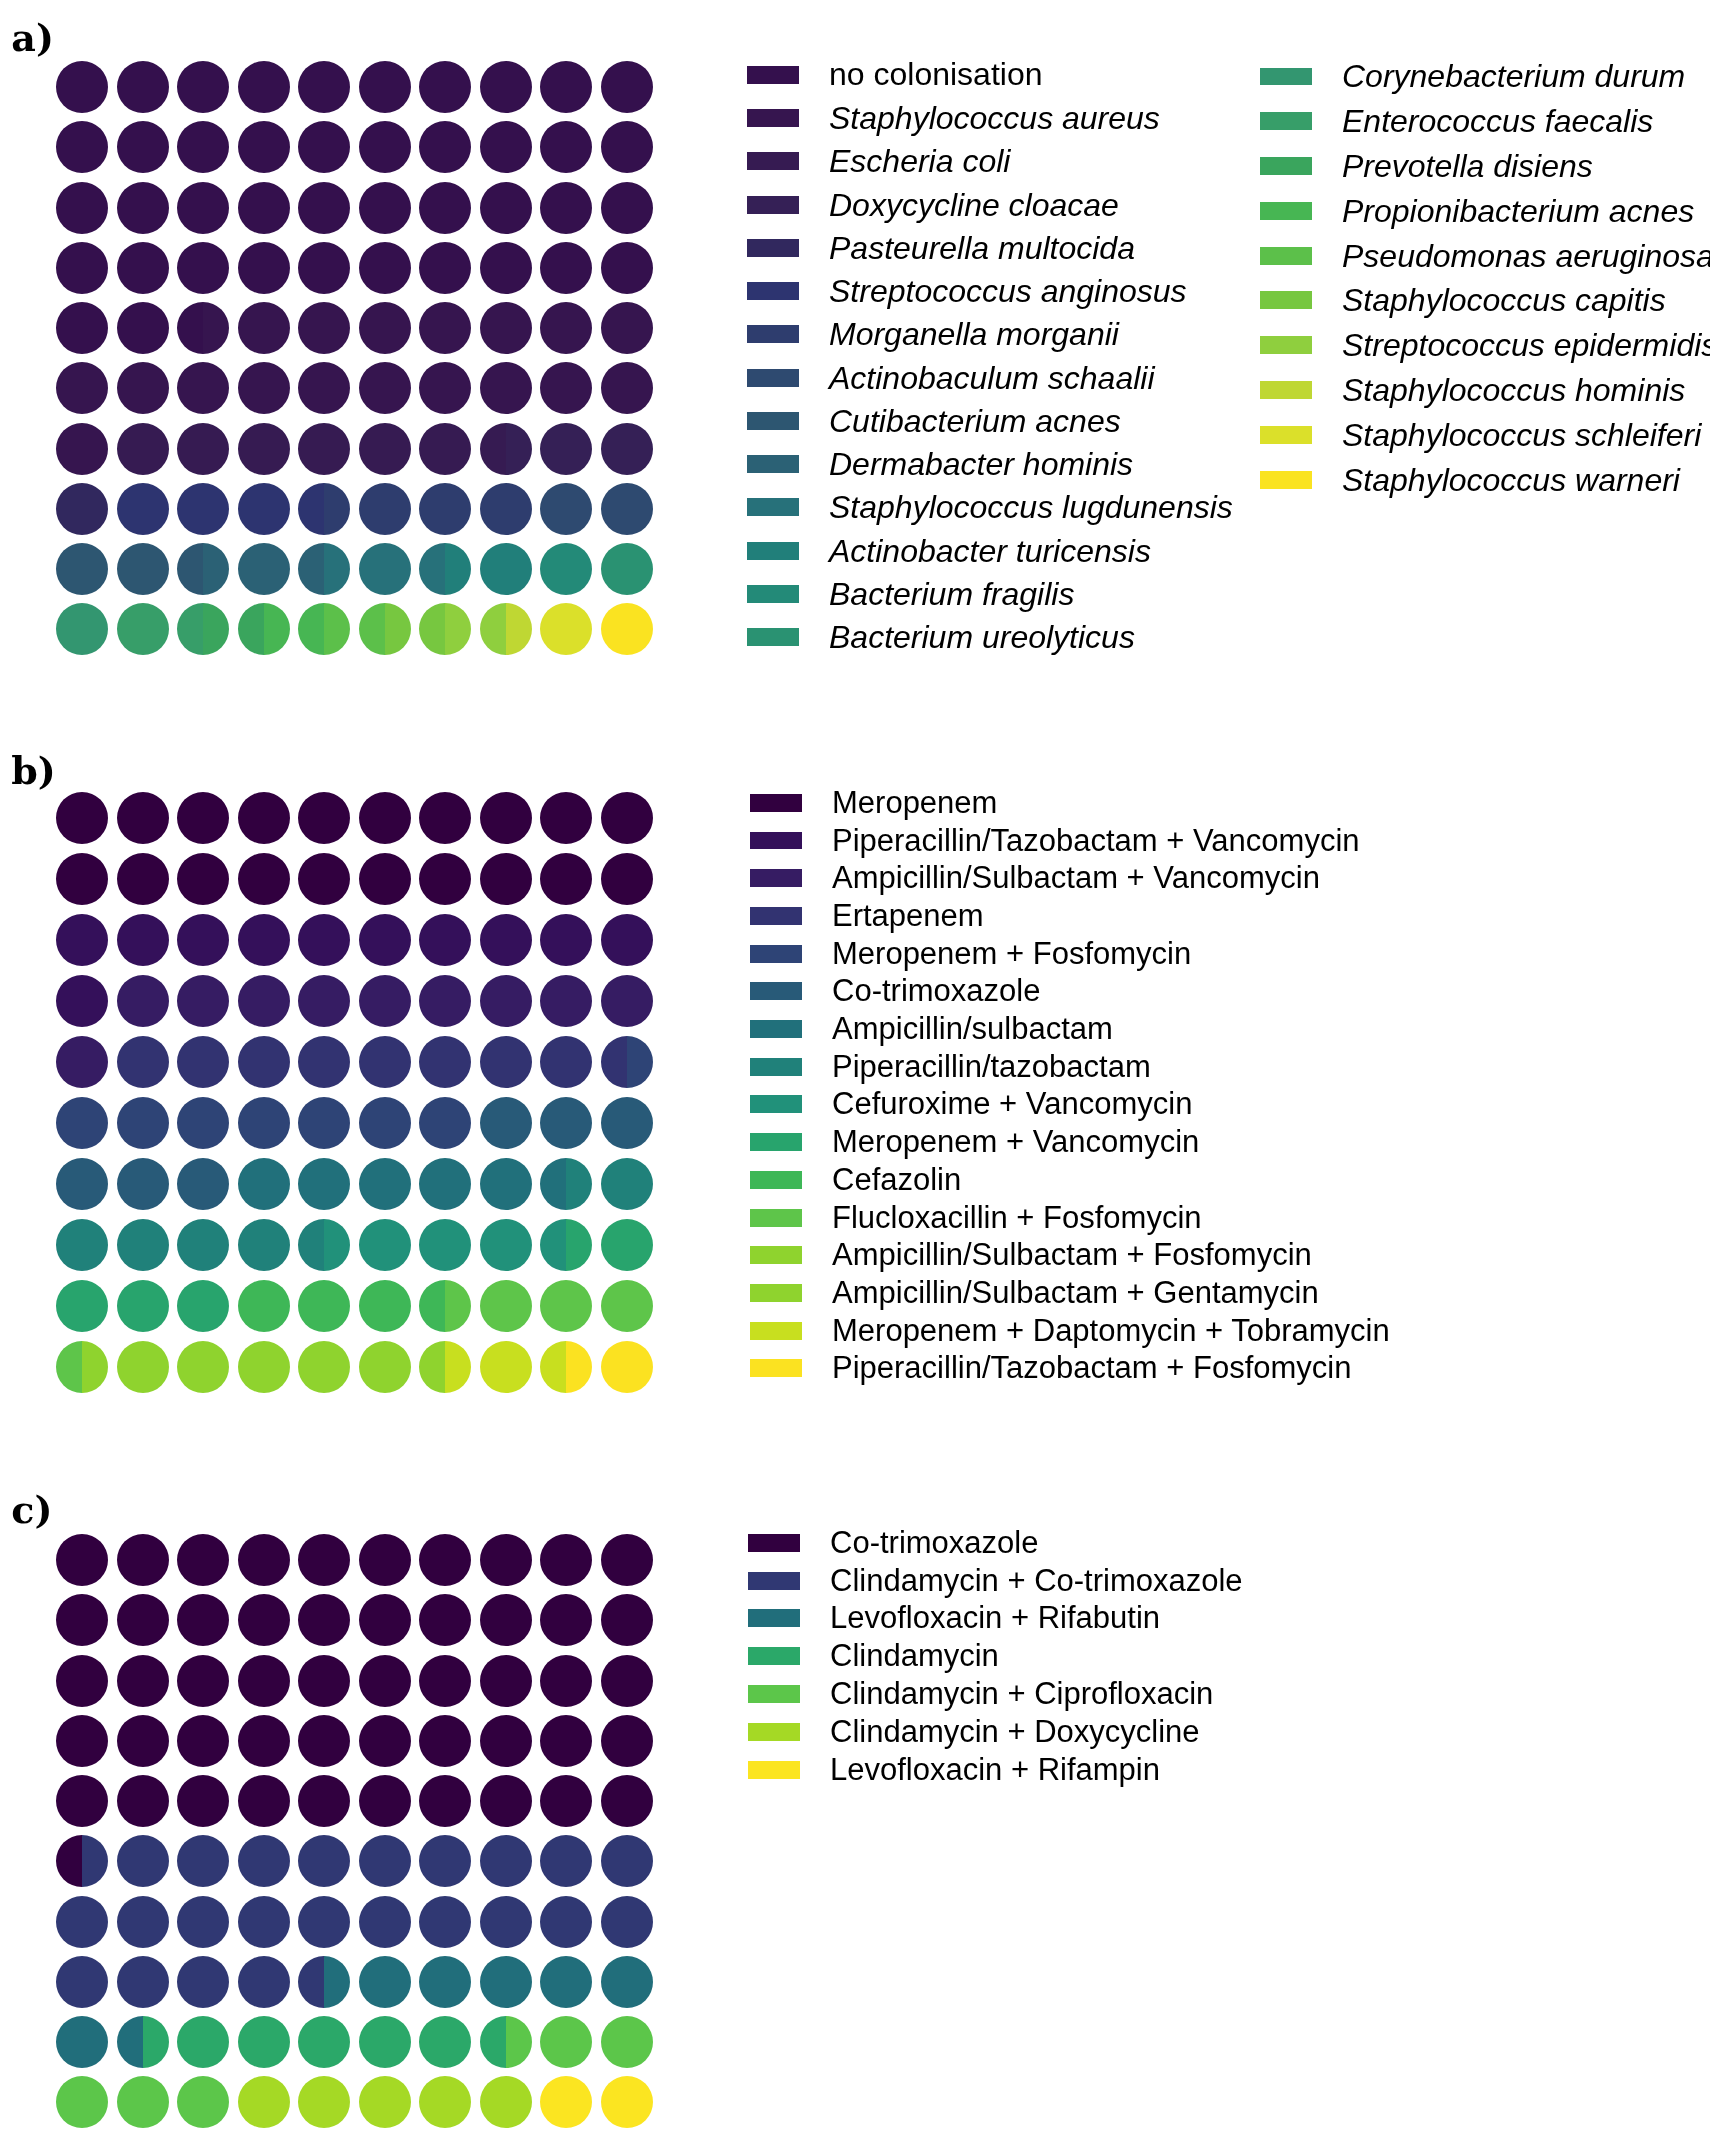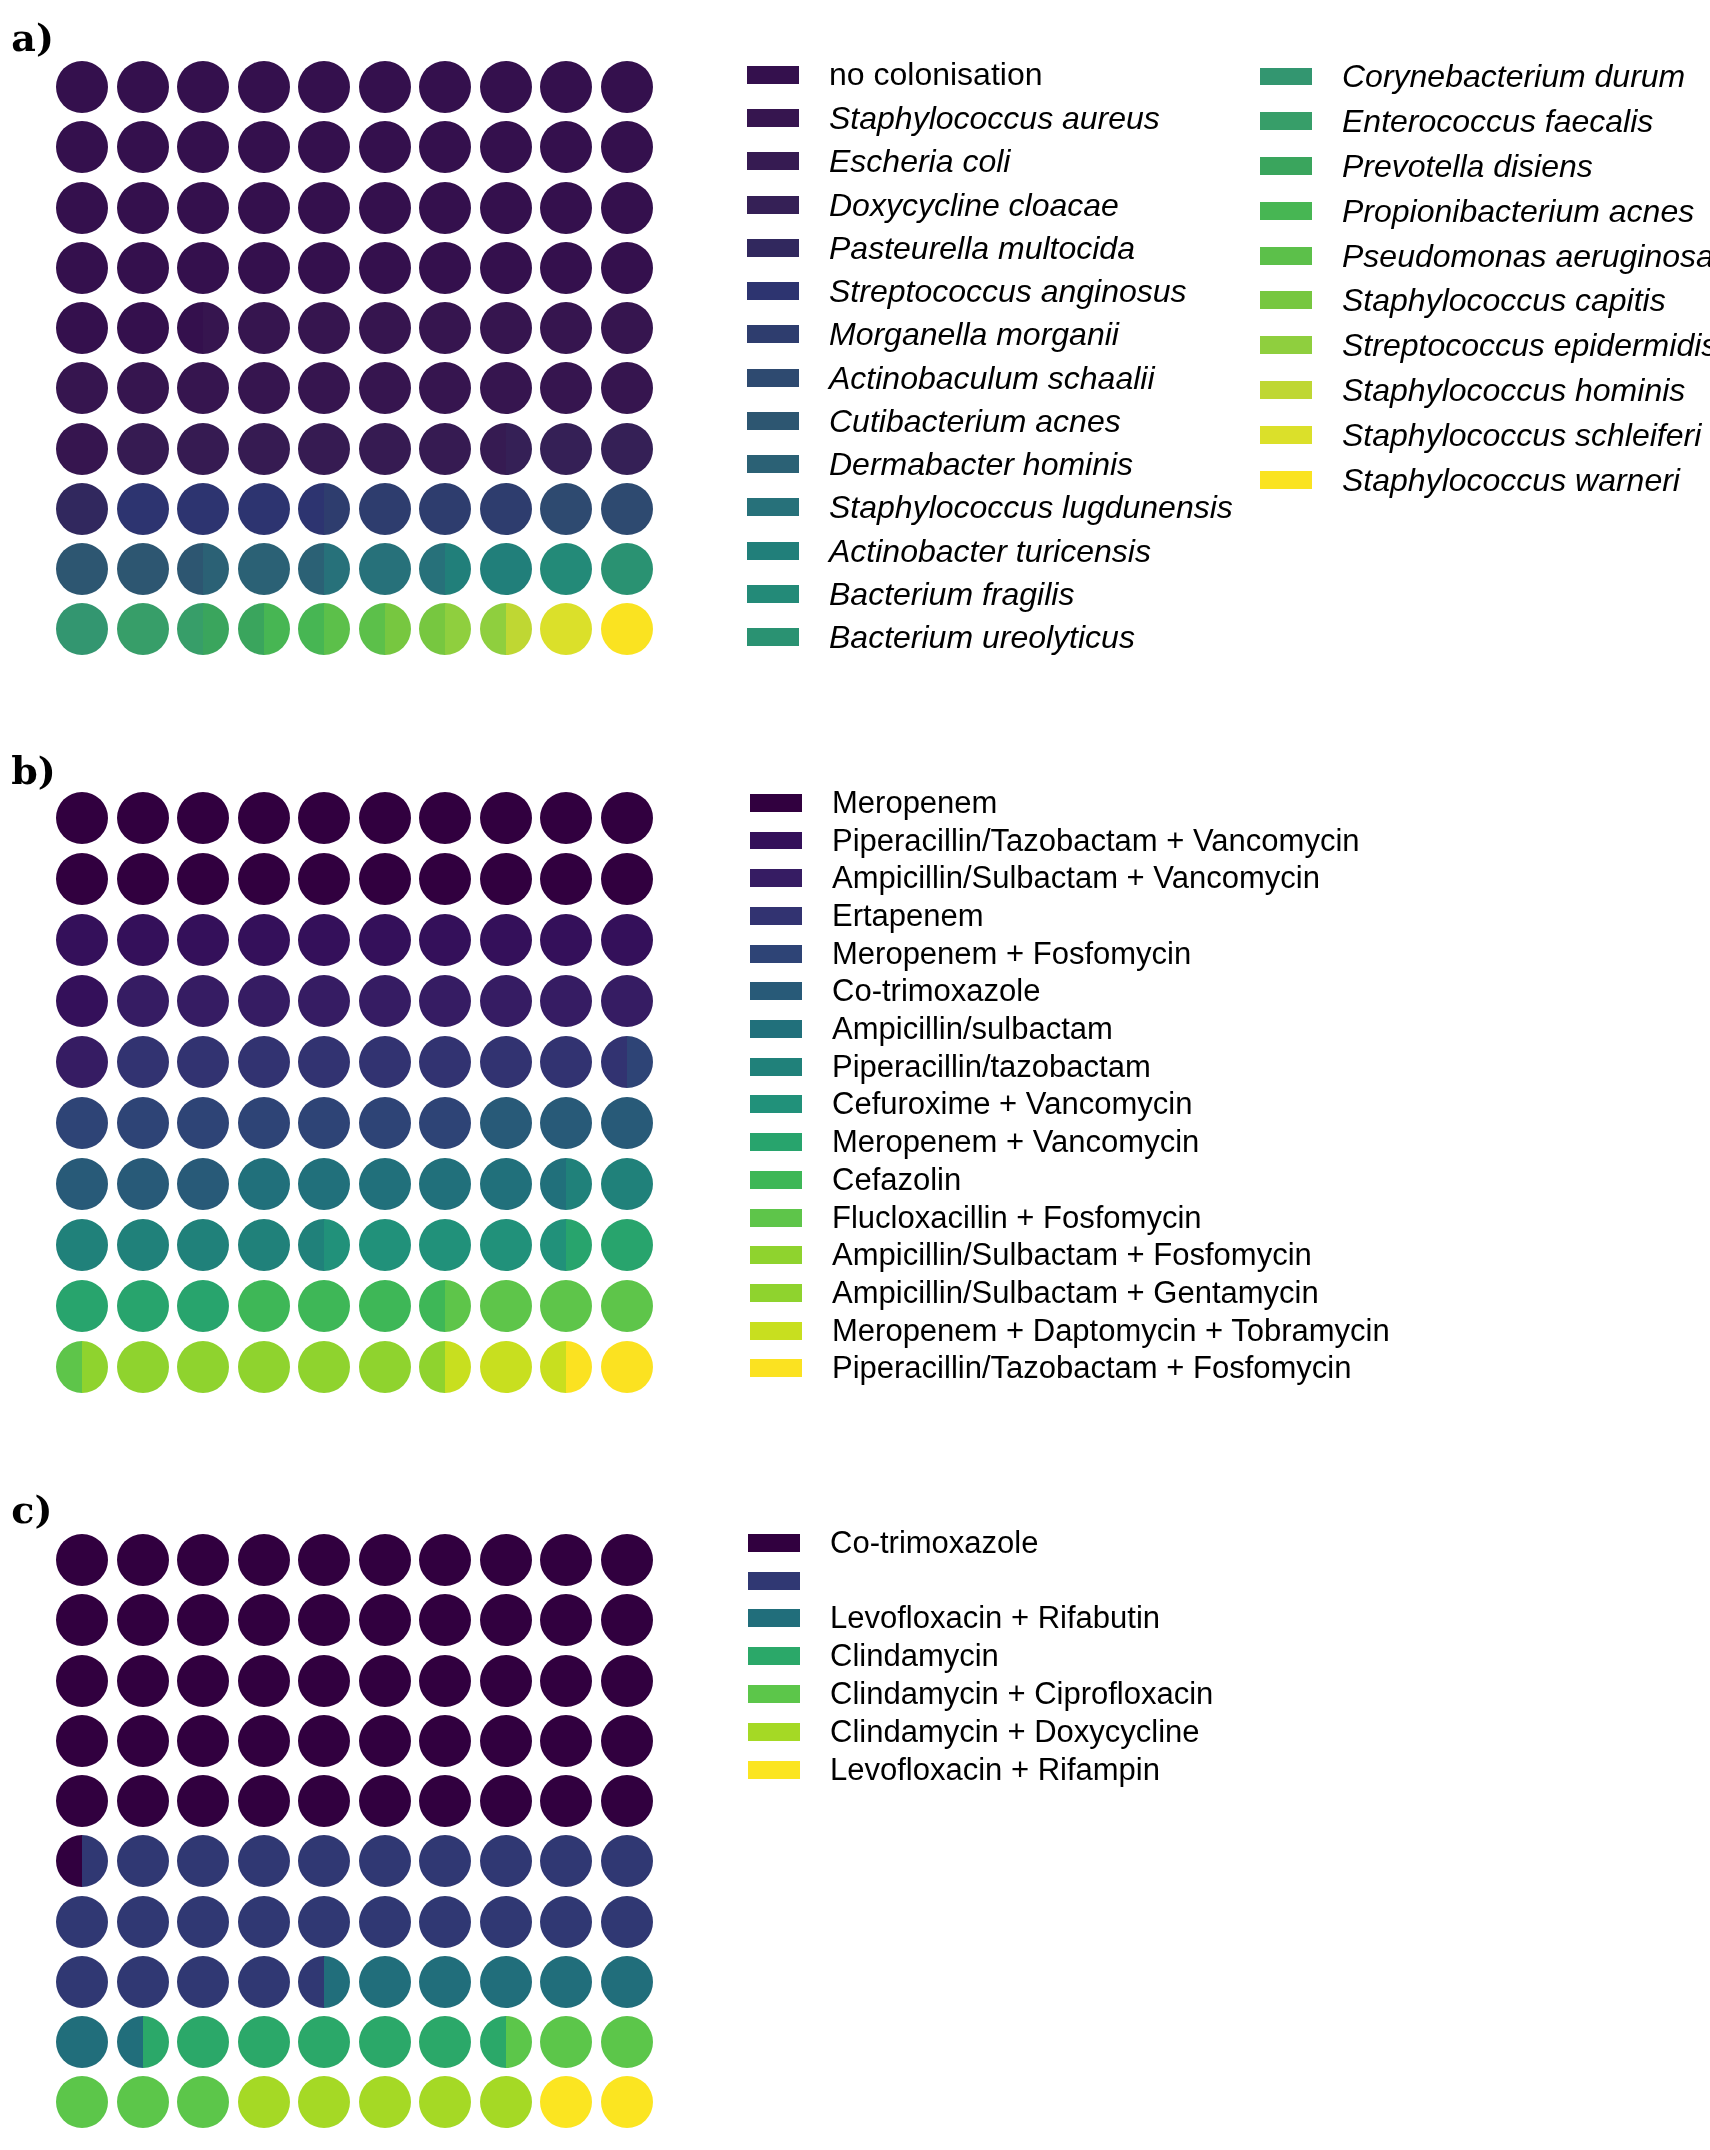--- a/index.html
+++ b/index.html
@@ -584,20 +584,21 @@
       <div class="dot" style="left: 484px; top: 542px; background: rgb(251, 229, 33);"></div>
       <div class="dot" style="left: 545px; top: 542px; background: rgb(251, 229, 33);"></div>
     </div>
   <div class="legend legend-c" id="legend-2" style="left:716px; top:1534px;">
       <div class="legend-item" style="left: 0px; top: -8.2px; height: 34px;">
         <span class="swatch" style="background: rgb(49, 0, 63);"></span>
         <span class="legend-text">Co-trimoxazole</span>
       </div>
       <div class="legend-item" style="left: 0px; top: 30px; height: 34px;">
         <span class="swatch" style="background: rgb(48, 56, 115);"></span>
+        <span class="legend-text">Clindamycin + Co-trimoxazole</span>
       </div>
       <div class="legend-item" style="left: 0px; top: 67px; height: 34px;">
         <span class="swatch" style="background: rgb(33, 110, 123);"></span>
         <span class="legend-text">Levofloxacin + Rifabutin</span>
       </div>
       <div class="legend-item" style="left: 0px; top: 105px; height: 34px;">
         <span class="swatch" style="background: rgb(43, 168, 105);"></span>
         <span class="legend-text">Clindamycin</span>
       </div>
       <div class="legend-item" style="left: 0px; top: 143px; height: 34px;">

